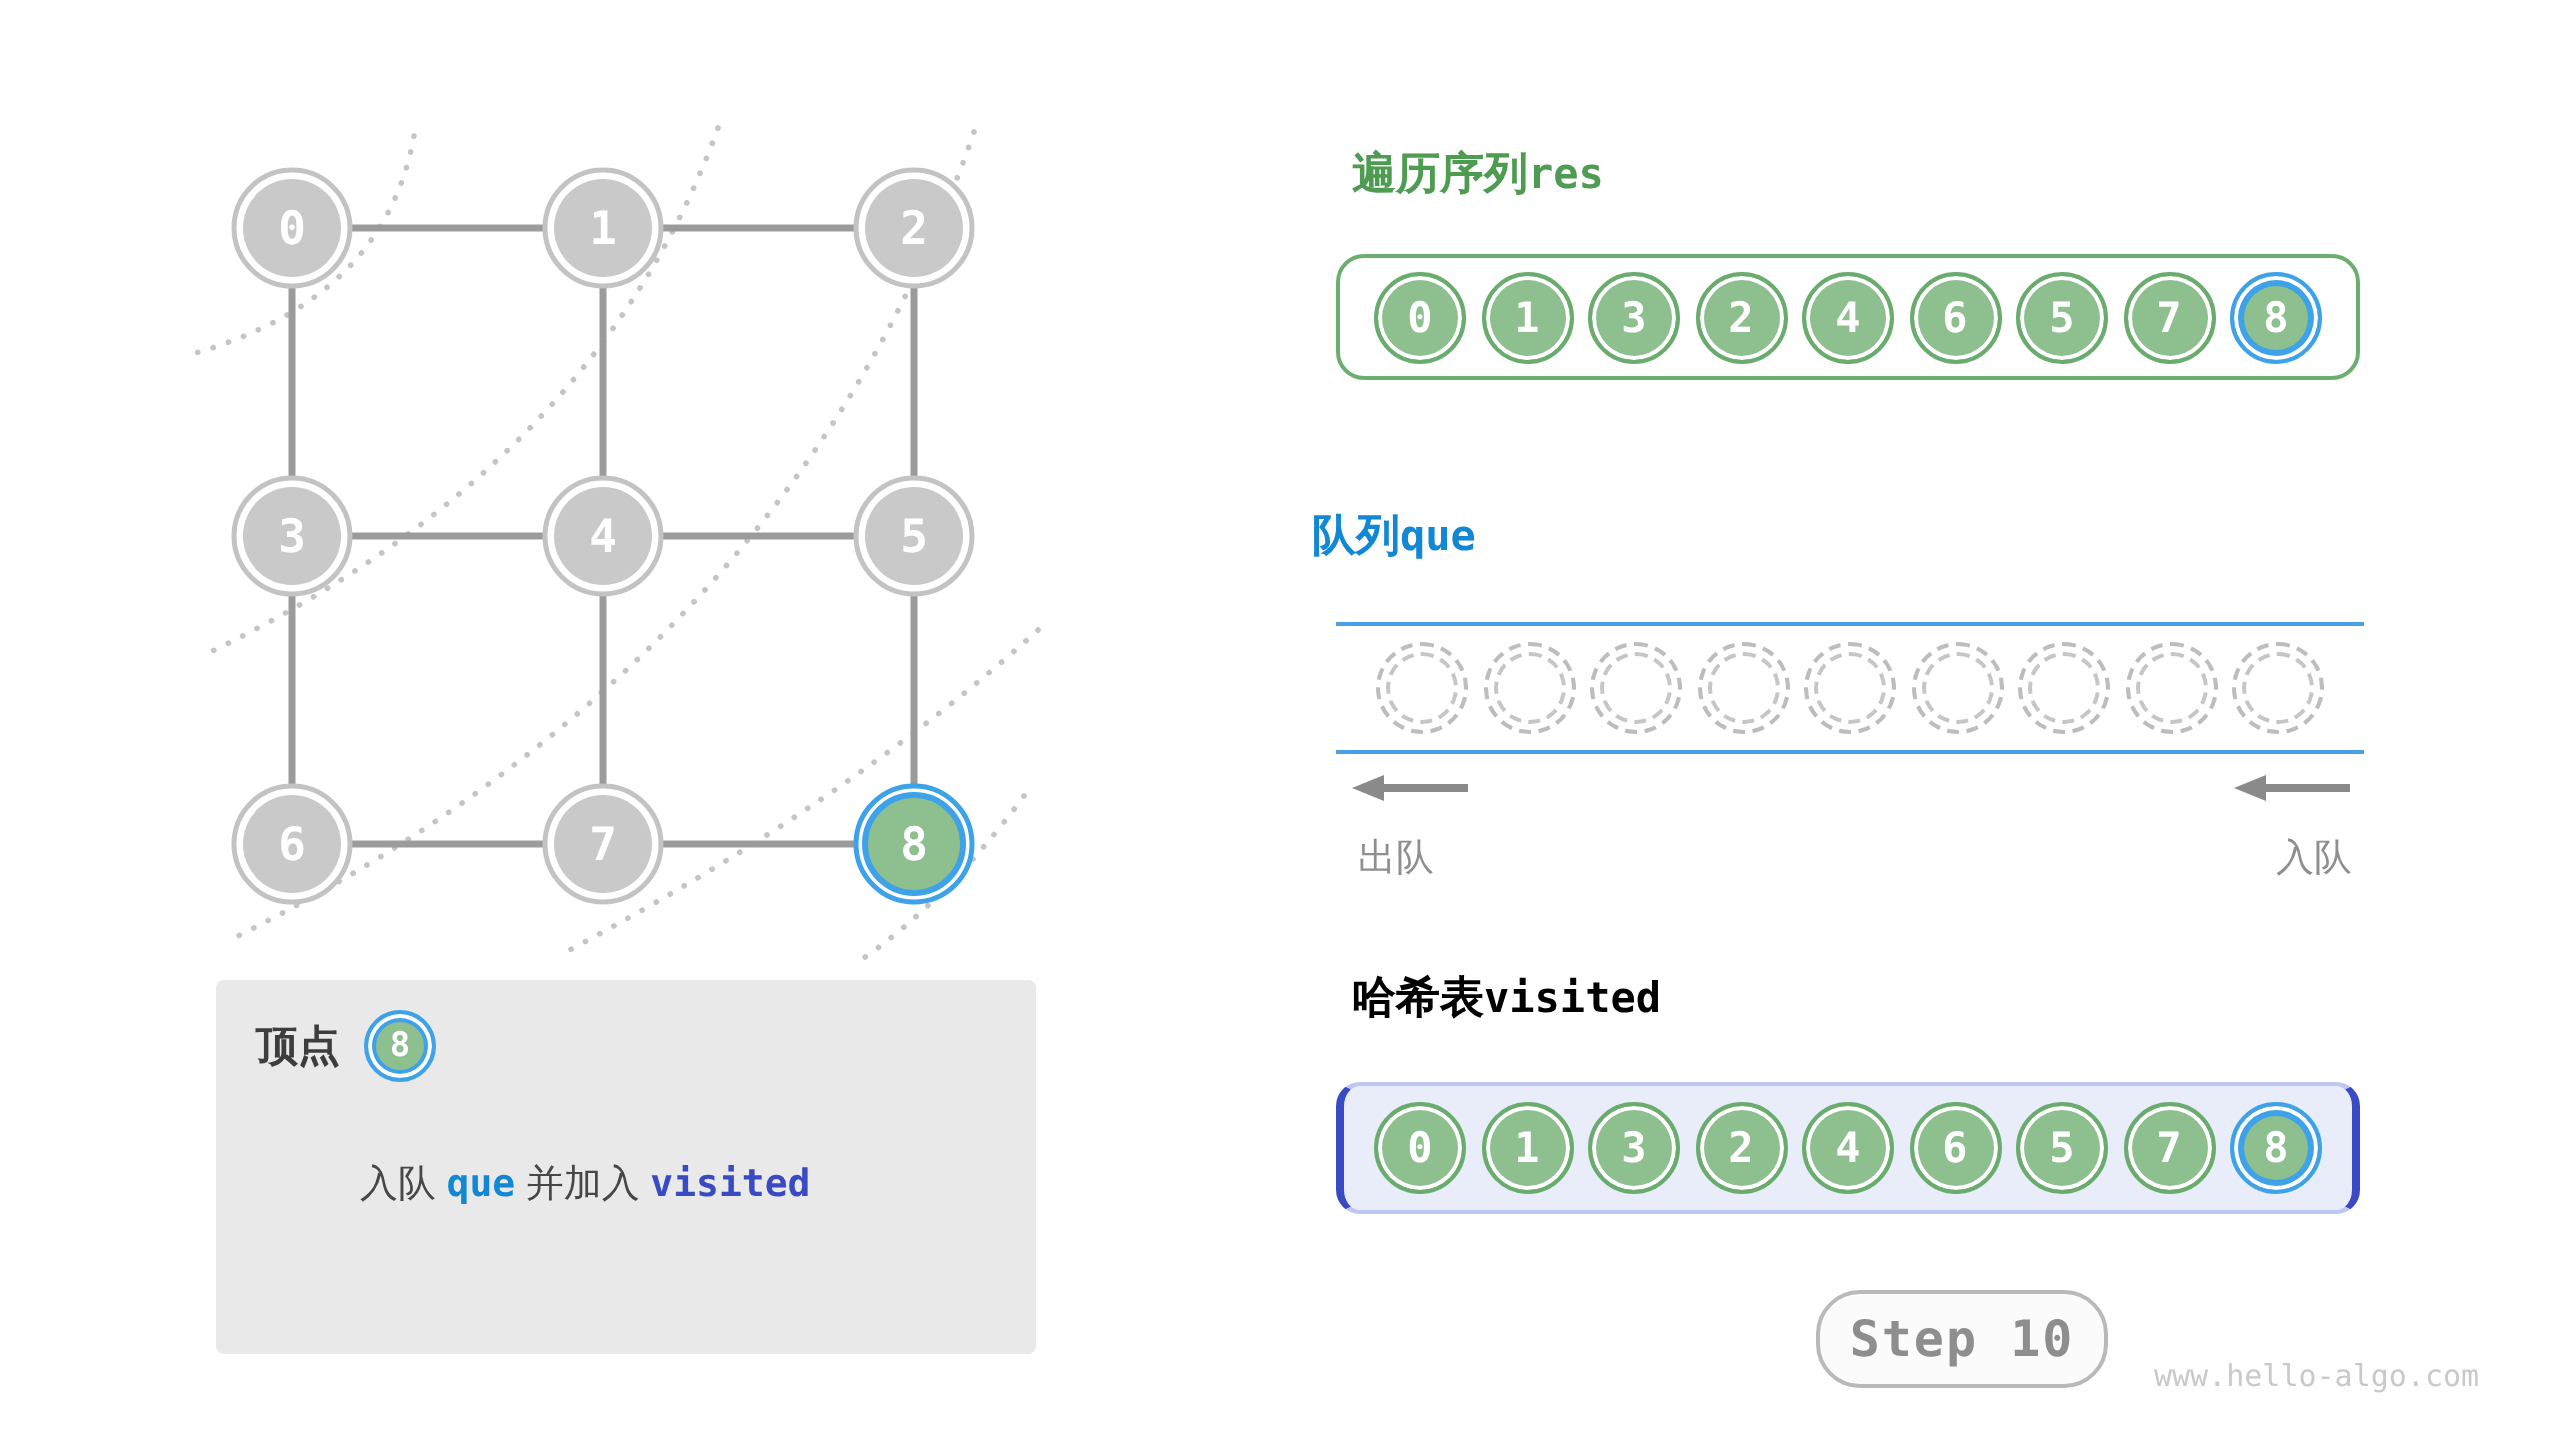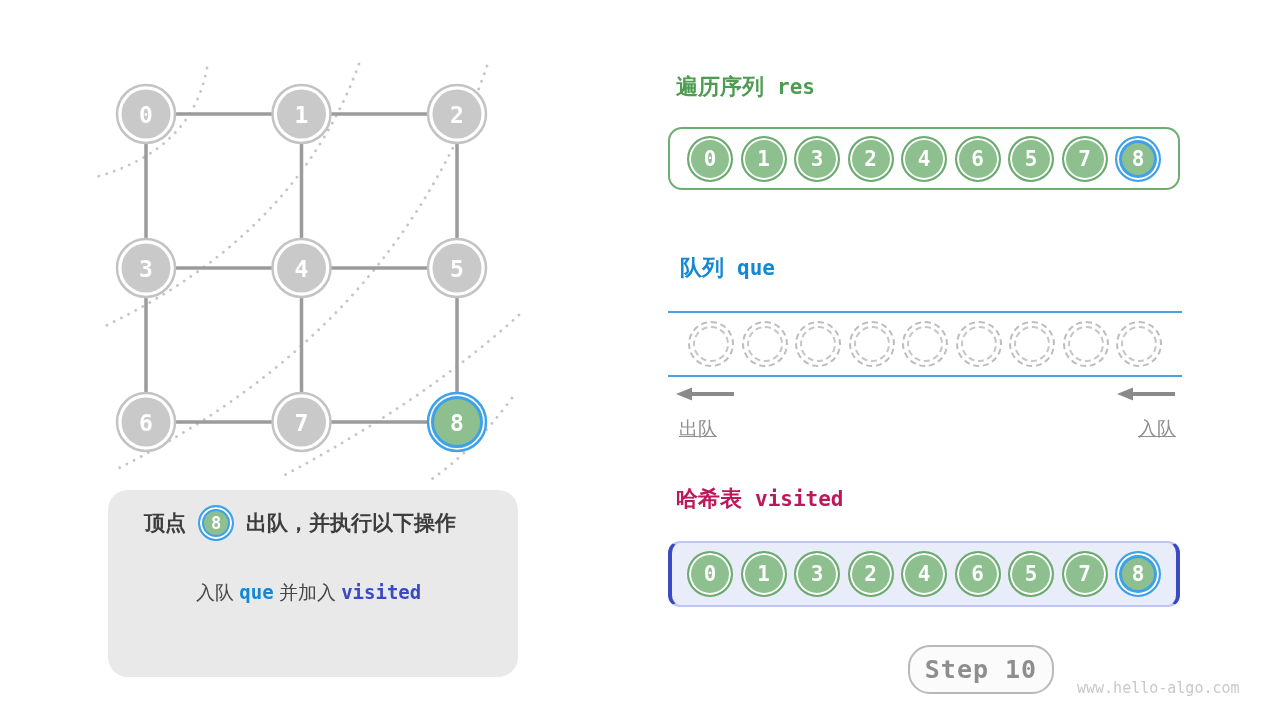--- a/index.html
+++ b/index.html
@@ -12,50 +12,50 @@
   
   .cell{width:46px;height:46px;border-radius:50%;box-sizing:border-box;flex:0 0 auto;
     display:flex;align-items:center;justify-content:center;
     font-family:"DejaVu Sans Mono",monospace;font-weight:bold;font-size:21px;color:#fff;}
   .cell-green{background:#8dbf8f;border:2px solid #6aab6e;box-shadow:inset 0 0 0 2px #fff;}
   .cell-hl{background:#8dbf8f;border:2px solid #3da2e9;box-shadow:inset 0 0 0 2px #fff,inset 0 0 0 5px #3da2e9;}
   .cell-empty{border:2px dashed #bdbdbd;position:relative;background:#fff;}
   .cell-empty::before{content:"";position:absolute;inset:3px;border:2px dashed #c6c6c6;border-radius:50%;}
   
   .info-box{position:absolute;left:108px;top:490px;width:410px;height:187px;box-sizing:border-box;
-    background:#e9e9e9;border-radius:20px;padding:15px 36px;}
+    background:#e9e9e9;border-radius:4px;padding:15px 20px;}
   .ib-title{display:flex;align-items:center;gap:12px;font-size:21px;font-weight:bold;color:#3d3d3d;}
   .vertex-badge{width:36px;height:36px;border-radius:50%;box-sizing:border-box;flex:0 0 auto;
     background:#8dbf8f;border:2px solid #3da2e9;box-shadow:inset 0 0 0 2px #fff,inset 0 0 0 4px #3da2e9;
     display:flex;align-items:center;justify-content:center;color:#fff;
     font-family:"DejaVu Sans Mono",monospace;font-weight:bold;font-size:17px;}
   .ib-steps{margin-top:12px;font-size:19px;color:#474747;font-weight:500;line-height:1.8;}
   .ib-line{white-space:nowrap;}
   .ib-num{display:inline-block;width:34px;}
   .ib-indent{padding-left:52px;margin-top:34px;}
   .code{font-family:"DejaVu Sans Mono",monospace;font-weight:bold;font-size:19px;}
   .code-green{color:#4e9c52;}
   .code-blue{color:#1287d3;}
   .code-indigo{color:#3a49c4;}
   
-  .sec-title{position:absolute;font-size:22px;font-weight:bold;display:flex;gap:13px;align-items:baseline;white-space:nowrap;justify-content:flex-end;}
+  .sec-title{position:absolute;font-size:22px;font-weight:bold;display:flex;align-items:baseline;white-space:nowrap;justify-content:flex-end;}
   .sec-title .sec-code{font-family:"DejaVu Sans Mono",monospace;font-size:21px;font-weight:bold;}
   .title-green{color:#4e9c52;}
   .title-blue{color:#1287d3;}
-  .title-indigo{color:#be185d;}
+  .title-indigo{color:#000000;}
   .res-box{position:absolute;left:668px;top:127px;width:512px;height:63px;box-sizing:border-box;
     border:2px solid #6cae70;border-radius:14px;background:#fff;
     display:flex;align-items:center;justify-content:center;gap:7.5px;}
   .queue-box{position:absolute;left:668px;top:311px;width:514px;height:66px;box-sizing:border-box;
     border-top:2px solid #4aa0e4;border-bottom:2px solid #4aa0e4;
     display:flex;align-items:center;justify-content:center;gap:7.5px;}
   .arrow{position:absolute;width:60px;height:16px;}
   .arrow-left{left:676px;top:386px;}
   .arrow-right{left:1117px;top:386px;}
-  .q-label{position:absolute;font-size:19px;color:#8f8f8f;white-space:nowrap;text-decoration:underline;}
+  .q-label{position:absolute;font-size:19px;color:#8f8f8f;white-space:nowrap;}
   .deq-label{left:679px;top:416px;}
   .enq-label{left:1138px;top:416px;}
   .visited-box{position:absolute;left:668px;top:541px;width:512px;height:66px;box-sizing:border-box;
     background:#e9edfa;border:2px solid #bdc7f2;border-left:4px solid #3a49c4;border-right:4px solid #3a49c4;
     border-radius:12px;display:flex;align-items:center;justify-content:center;gap:7.5px;}
   
   .step-box{position:absolute;left:908px;top:645px;width:146px;height:49px;box-sizing:border-box;
     background:#fbfbfb;border:2px solid #b9b9b9;border-radius:22px;
     display:flex;align-items:center;justify-content:center;
     font-family:"DejaVu Sans Mono",monospace;font-weight:bold;font-size:25px;color:#8e8e8e;letter-spacing:1px;}
@@ -130,21 +130,20 @@
       <circle cx="457" cy="422" r="29" fill="#fff" stroke="#3da2e9" stroke-width="2.5"></circle>
       <circle cx="457" cy="422" r="24.5" fill="#8dbf8f" stroke="#3da2e9" stroke-width="3"></circle>
       <text x="457" y="423" fill="#fff" text-anchor="middle" dominant-baseline="central" font-size="23" font-weight="bold" font-family="&quot;DejaVu Sans Mono&quot;, monospace">8</text>
     </g>
   </svg>
 
 <div class="info-box">
   <div class="ib-title">
     <span>顶点</span>
     <span class="vertex-badge">8</span>
-    <span>出队，并执行以下操作</span>
   </div>
   <div class="ib-steps">
     <div class="ib-line ib-indent">
       <span>入队</span>
       <span class="code code-blue">que</span>
       <span>并加入</span>
       <span class="code code-indigo">visited</span>
     </div>
   </div>
 </div>
@@ -158,21 +157,21 @@
     <span class="cell cell-green">1</span>
     <span class="cell cell-green">3</span>
     <span class="cell cell-green">2</span>
     <span class="cell cell-green">4</span>
     <span class="cell cell-green">6</span>
     <span class="cell cell-green">5</span>
     <span class="cell cell-green">7</span>
     <span class="cell cell-hl">8</span>
   </div>
 
-<div class="sec-title title-blue" style="left:680px;top:253px;">
+<div class="sec-title title-blue" style="left:656px;top:253px;">
   <span>队列</span>
   <span class="sec-code">que</span>
 </div>
 <div class="queue-box">
     <span class="cell cell-empty"></span>
     <span class="cell cell-empty"></span>
     <span class="cell cell-empty"></span>
     <span class="cell cell-empty"></span>
     <span class="cell cell-empty"></span>
     <span class="cell cell-empty"></span>

